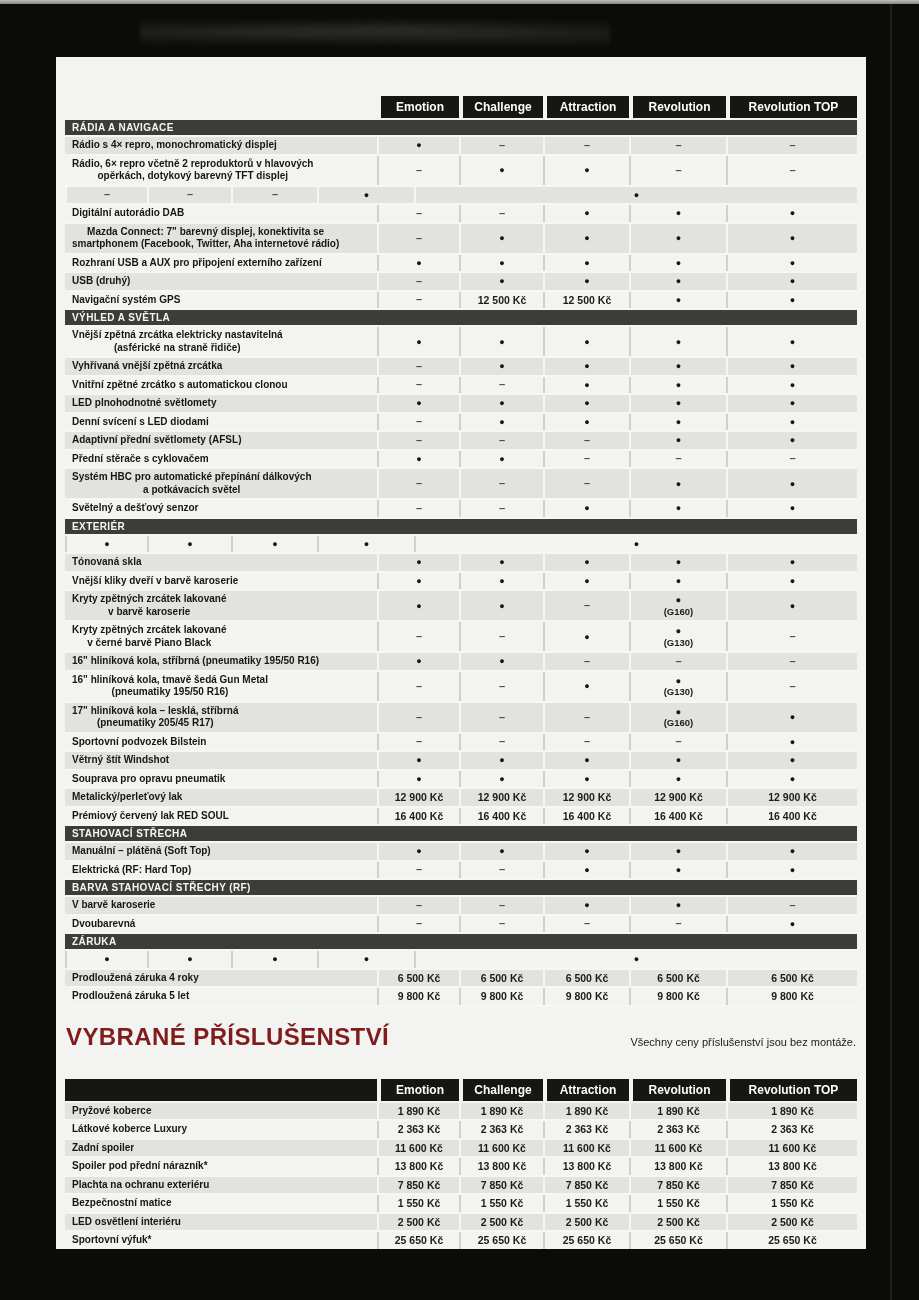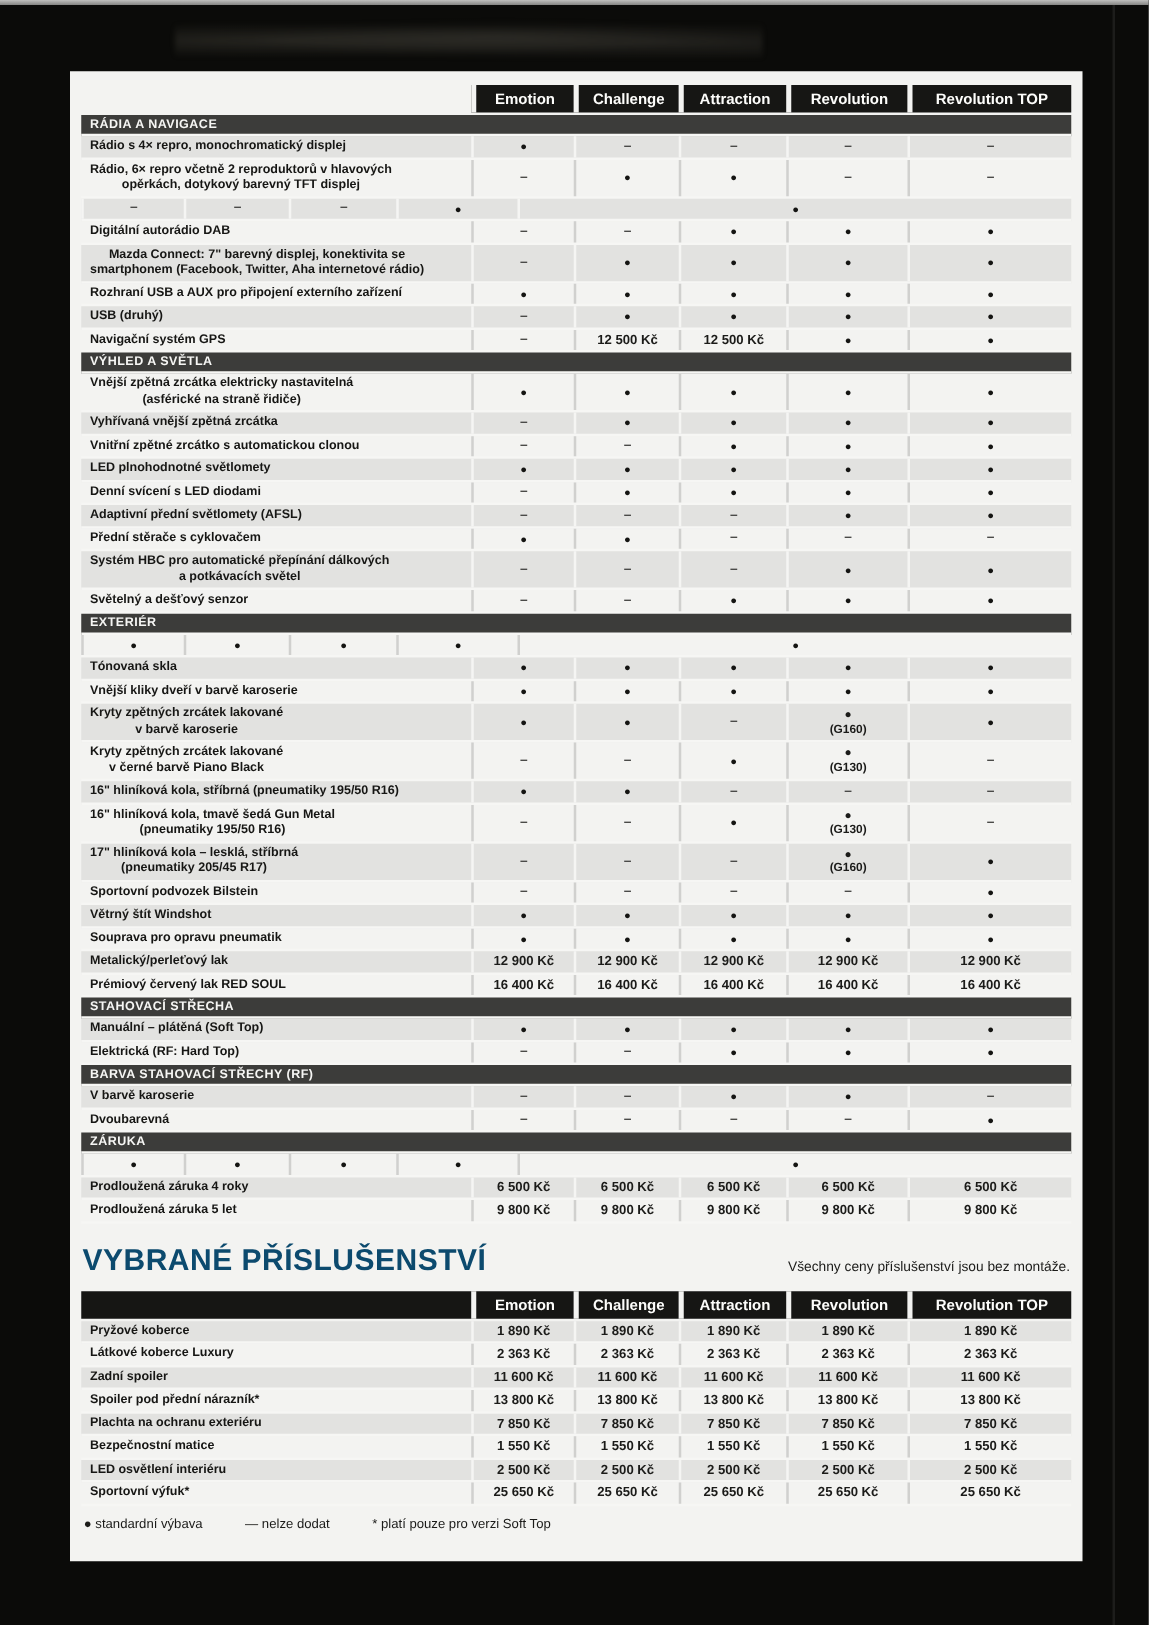--- a/index.html
+++ b/index.html
@@ -17,21 +17,21 @@
       radial-gradient(ellipse at 18% 55%, rgba(70,68,60,.45), rgba(0,0,0,0) 60%),
       radial-gradient(ellipse at 55% 45%, rgba(60,58,52,.35), rgba(0,0,0,0) 55%),
       radial-gradient(ellipse at 85% 60%, rgba(66,64,58,.40), rgba(0,0,0,0) 60%);
     filter:blur(2px);}
   .page{
     position:absolute;left:56px;top:57px;width:810px;height:1192px;
     background:#f3f3f1;box-sizing:border-box;
     padding:11px 9px 0 9px;overflow:hidden;
   }
   
-  .tbl{width:100%;}
+  .tbl{width:100%;margin-top:28px;}
   .hdr-row{display:flex;height:22px;margin-bottom:2px;}
   .hdr-label{width:312px;box-sizing:border-box;}
   .hdr-label.filled{background:#161614;}
   .hdr-cell{
     background:#161614;color:#fdfdfb;font-weight:bold;font-size:12px;
     display:flex;align-items:center;justify-content:center;
     border-left:4px solid #f3f3f1;box-sizing:border-box;white-space:nowrap;
   }
   .c1{width:82px;}.c2{width:84px;}.c3{width:86px;}.c4{width:97px;}.c5{flex:1;}
   .section-band{
@@ -53,21 +53,21 @@
   .vcell{justify-content:center;text-align:center;border-left:2px solid;}
   .row.white .vcell{border-left-color:#d0d0ce;}
   .row.gray  .vcell{border-left-color:#f5f5f3;}
   .dot{font-size:9px;line-height:10px;color:#141412;}
   .dash{font-size:11px;font-weight:bold;color:#4a4a48;line-height:11px;}
   .price{font-size:10.5px;font-weight:bold;color:#1b1b19;white-space:nowrap;}
   .dot-note{font-size:9.5px;font-weight:bold;color:#1b1b19;line-height:11.5px;white-space:pre-line;}
   
   .title-row{display:flex;justify-content:space-between;align-items:flex-end;
     margin:16px 0 10px 0;padding:0 1px;}
-  .big-title{font-size:24px;font-weight:bold;letter-spacing:.4px;color:#0c4a6e;}
+  .big-title{font-size:24px;font-weight:bold;letter-spacing:.4px;color:#7f1d1d;}
   .title-note{font-size:11px;font-weight:normal;color:#1b1b19;padding-bottom:3px;}
   
   .legend{display:flex;gap:34px;align-items:center;padding:8px 2px 0 2px;
     font-size:10.5px;color:#1b1b19;}
   .legend span{white-space:nowrap;}
 </style>
 </head>
 <body>
 
 <div class="top-strip"></div>

